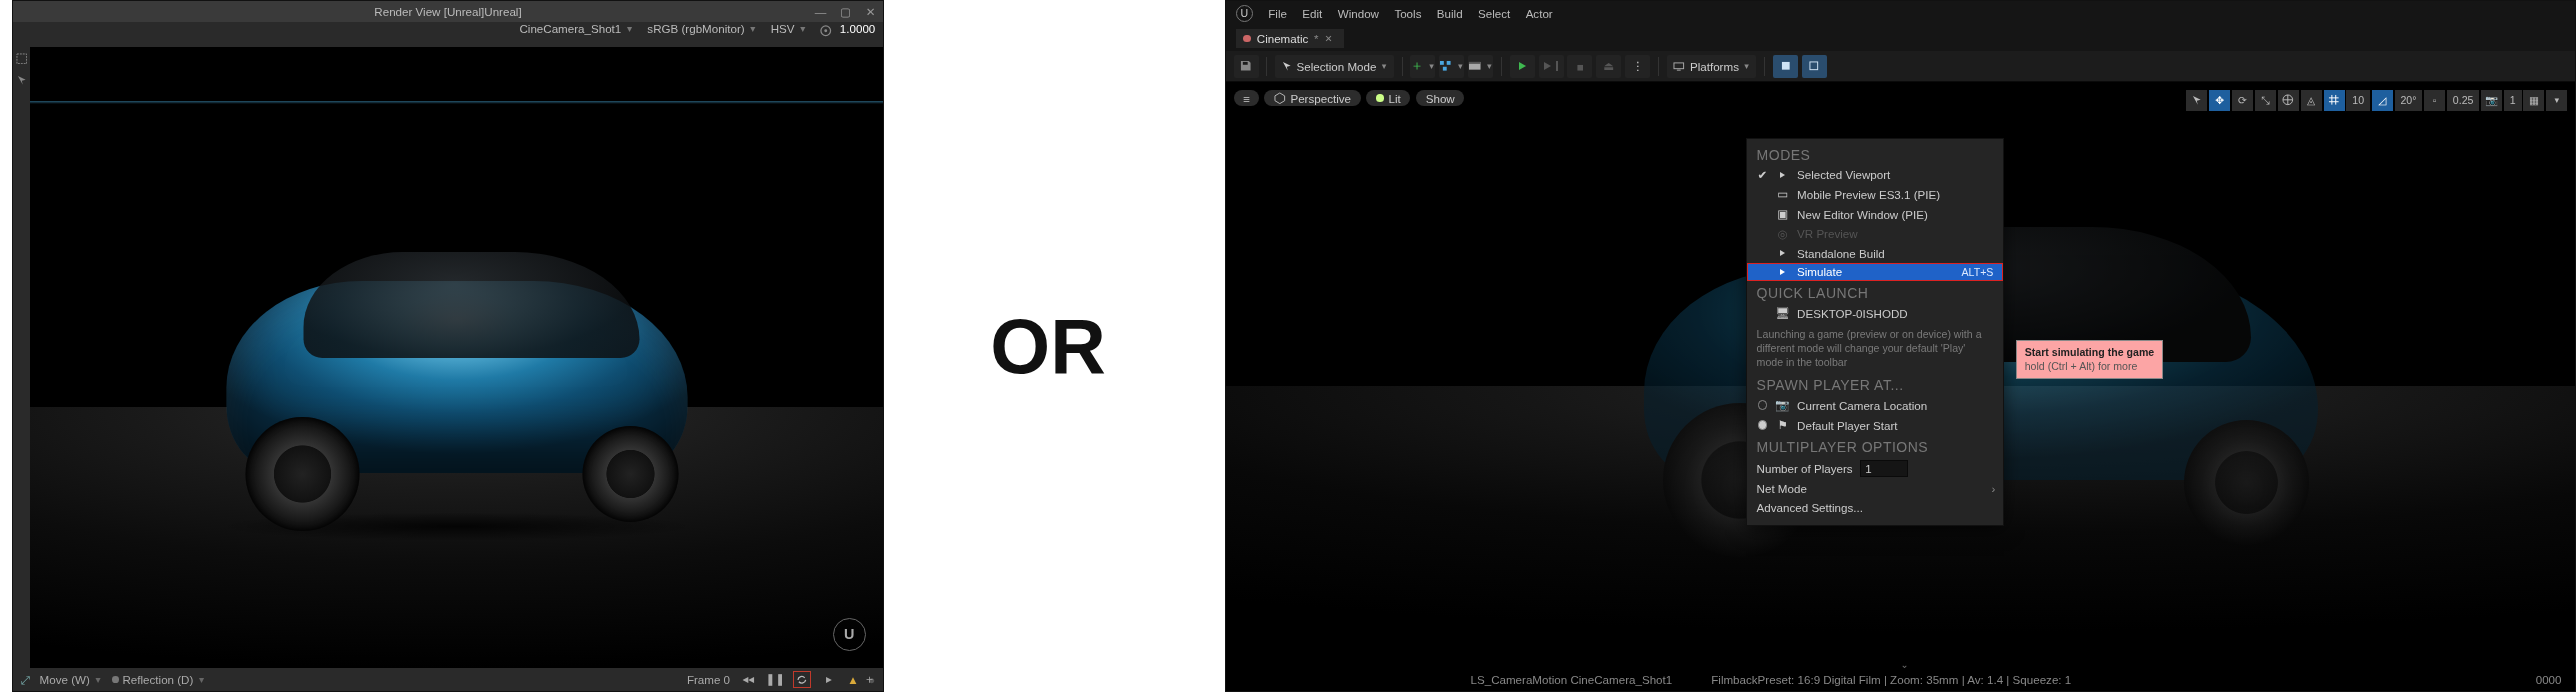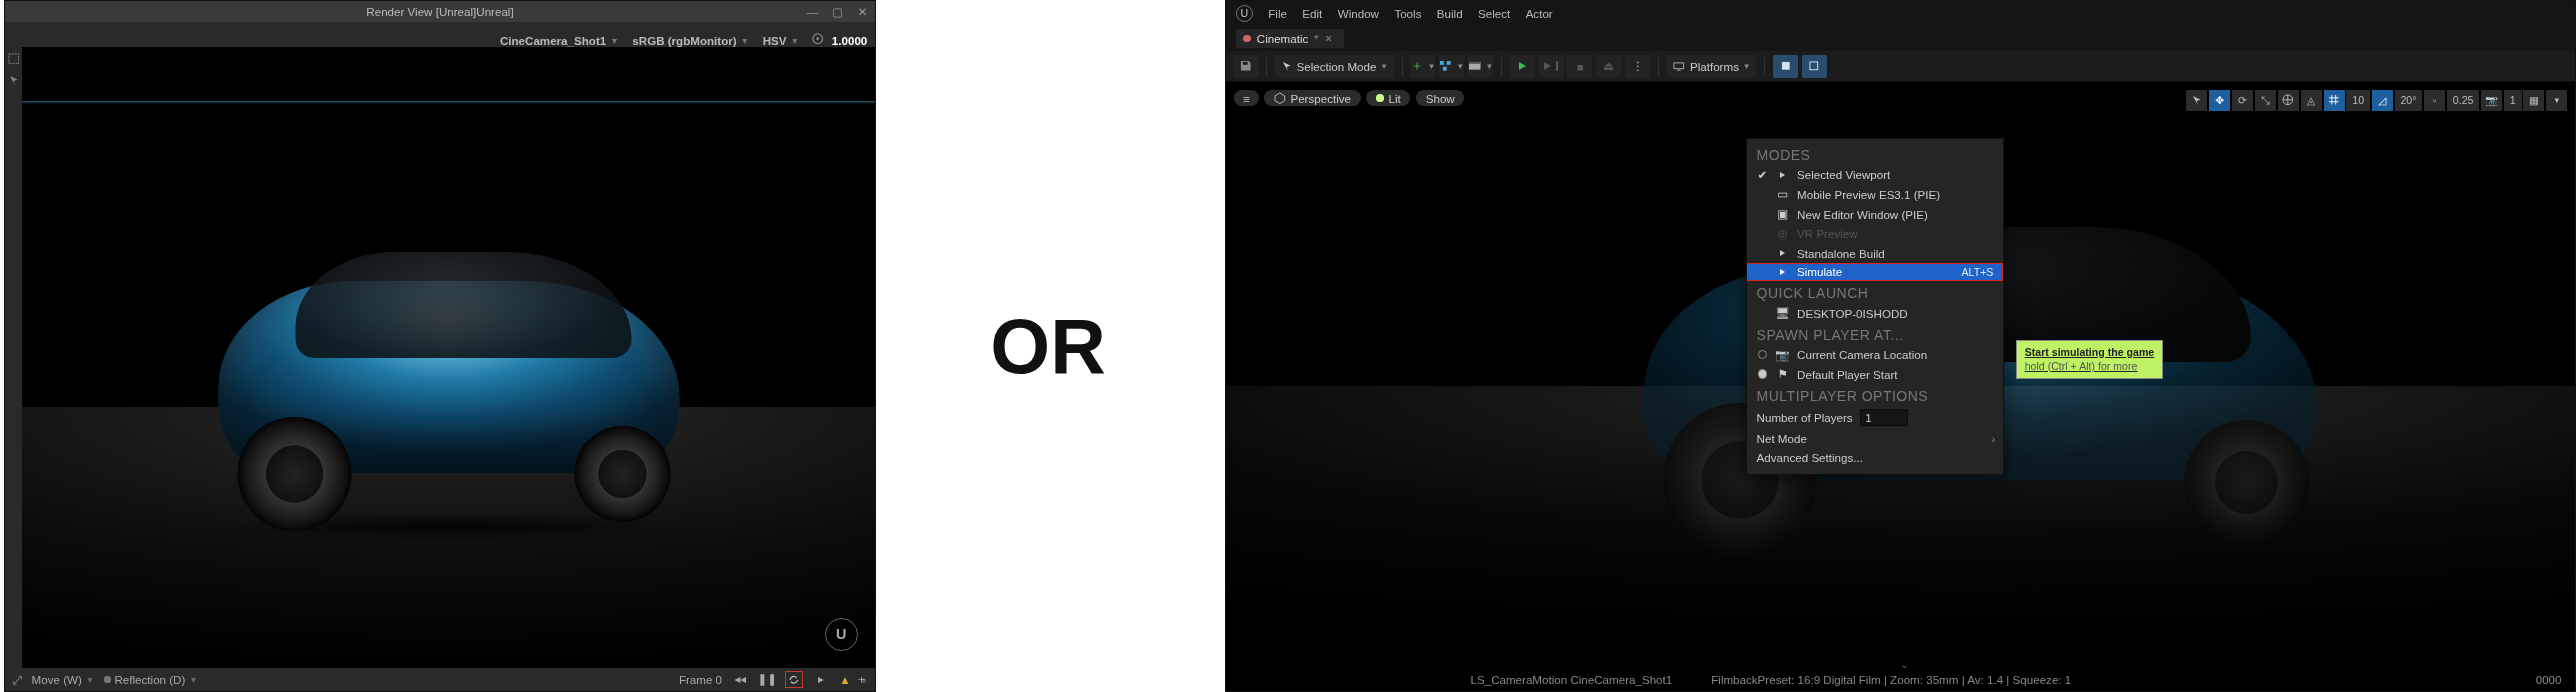--- a/index.html
+++ b/index.html
@@ -11,30 +11,30 @@
     font-size: 12.5px;
     color: #c8c8c8;
     position: relative;
   }
   .panel {
     position: absolute;
     background: #1b1b1b;
     border: 1px solid #111;
   }
   
-  .left-panel { left: 4px; top: 0; width: 872px; height: 692px; }
+  .left-panel { left: 12px; top: 0; width: 872px; height: 692px; }
   .left-titlebar {
     height: 21px; background:#3a3a3a; display:flex; align-items:center;
     padding:0 5.8px; font-size:11.6px; color:#bbb; position:relative; justify-content:center;
   }
   .left-titlebar .winbtn { position:absolute; right:0; top:0; height:21px; display:flex; }
   .winbtn span { width:25px; display:flex; align-items:center; justify-content:center; color:#999; cursor:pointer; }
   .left-toolbar {
-    height:25px; background:#2a2a2a; display:flex; align-items:flex-end;
-    justify-content:flex-end; gap:5.8px; padding:0 7.7px; font-size:11.6px; color:#bbb;font-weight:bold;
+    height:25px; background:#2a2a2a; display:flex; align-items:flex-start;
+    justify-content:flex-end; gap:5.8px; padding:0 7.7px; font-size:11.6px; color:#bbb;
   }
   .left-toolbar .dropdown {
     display:flex; align-items:center; gap:3.9px; padding:0 3.9px; cursor:pointer;
   }
   .left-toolbar .dropdown .caret { font-size:8.7px; color:#777; }
   .left-toolbar .iconbtn { width:17.3px; height:17.3px; display:flex; align-items:center; justify-content:center; }
   .left-toolbar .expval { color:#fff; }
   .left-sidebar {
     position:absolute; left:0; top:46px; width:17.3px; bottom:23px; background:#2a2a2a;
     display:flex; flex-direction:column; align-items:center; padding-top:3.9px; gap:5.8px;
@@ -217,23 +217,22 @@
   .play-menu .radio.on { background:#ccc; }
   .play-menu .numf {
     display:flex; align-items:center; gap:7.7px; padding:2.9px 9.6px;
   }
   .play-menu .numf input {
     width:48px; background:#151515; border:1px solid #0a0a0a; color:#ccc; font-size:11.6px;
     padding:1px 3.9px;
   }
   .tooltip {
     position:absolute; left:790px; top:258px; padding:4.8px 7.7px;
-    background:#bef264; color:#222; font-size:10.6px; border:1px solid #888;
+    background:#fca5a5; color:#222; font-size:10.6px; border:1px solid #888;
     line-height:1.3;
-    text-decoration:underline;
   }
 
   svg { display:block; }
   .tri-play { width:0;height:0;border-left:7.7px solid currentColor;border-top:4.8px solid transparent;border-bottom:4.8px solid transparent; }
 </style>
 </head>
 <body>
 
 <div class="panel left-panel">
 
@@ -514,20 +513,21 @@
         <span class="lab">Simulate</span>
         <span class="sc">ALT+S</span>
       </div>
 
       <div class="section">QUICK LAUNCH</div>
       <div class="item">
         <span class="chk"></span>
         <span class="ico">🖥</span>
         <span class="lab">DESKTOP-0ISHODD</span>
       </div>
+      <div class="help">Launching a game (preview or on device) with a different mode will change your default 'Play' mode in the toolbar</div>
 
       <div class="section">SPAWN PLAYER AT...</div>
       <div class="item">
         <span class="chk"><span class="radio"></span></span>
         <span class="ico">📷</span>
         <span class="lab">Current Camera Location</span>
       </div>
       <div class="item">
         <span class="chk"><span class="radio on"></span></span>
         <span class="ico">⚑</span>

